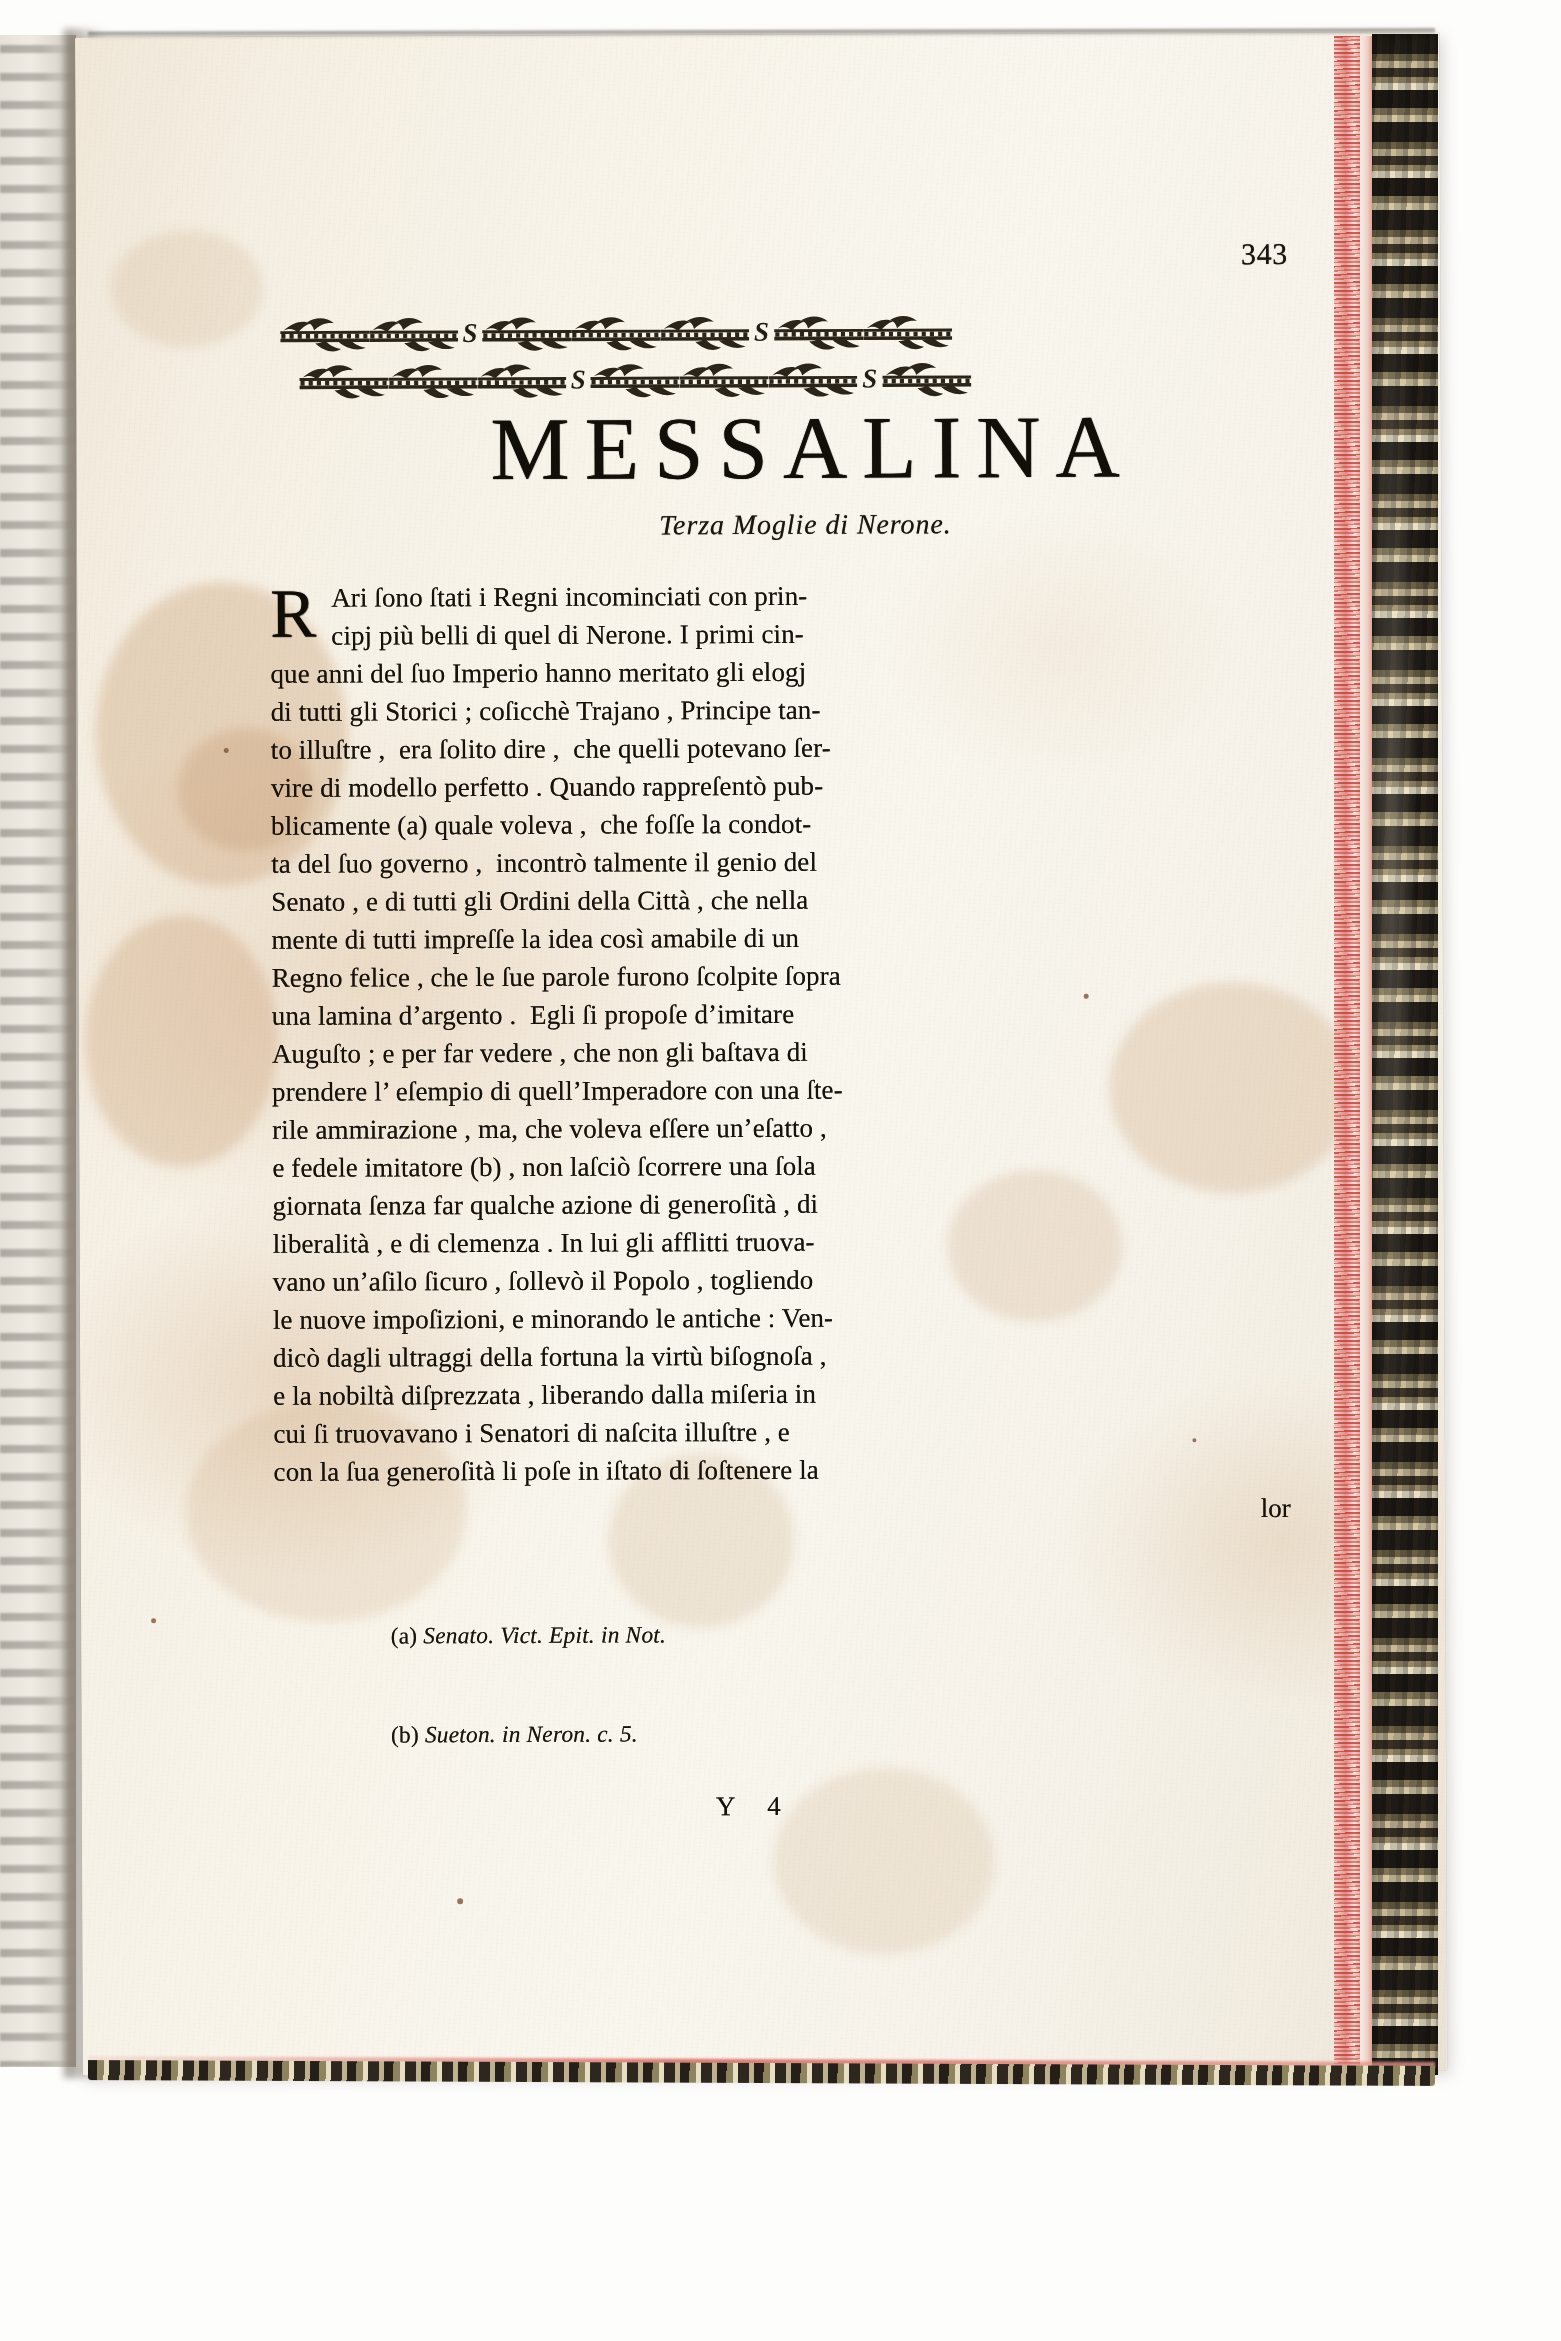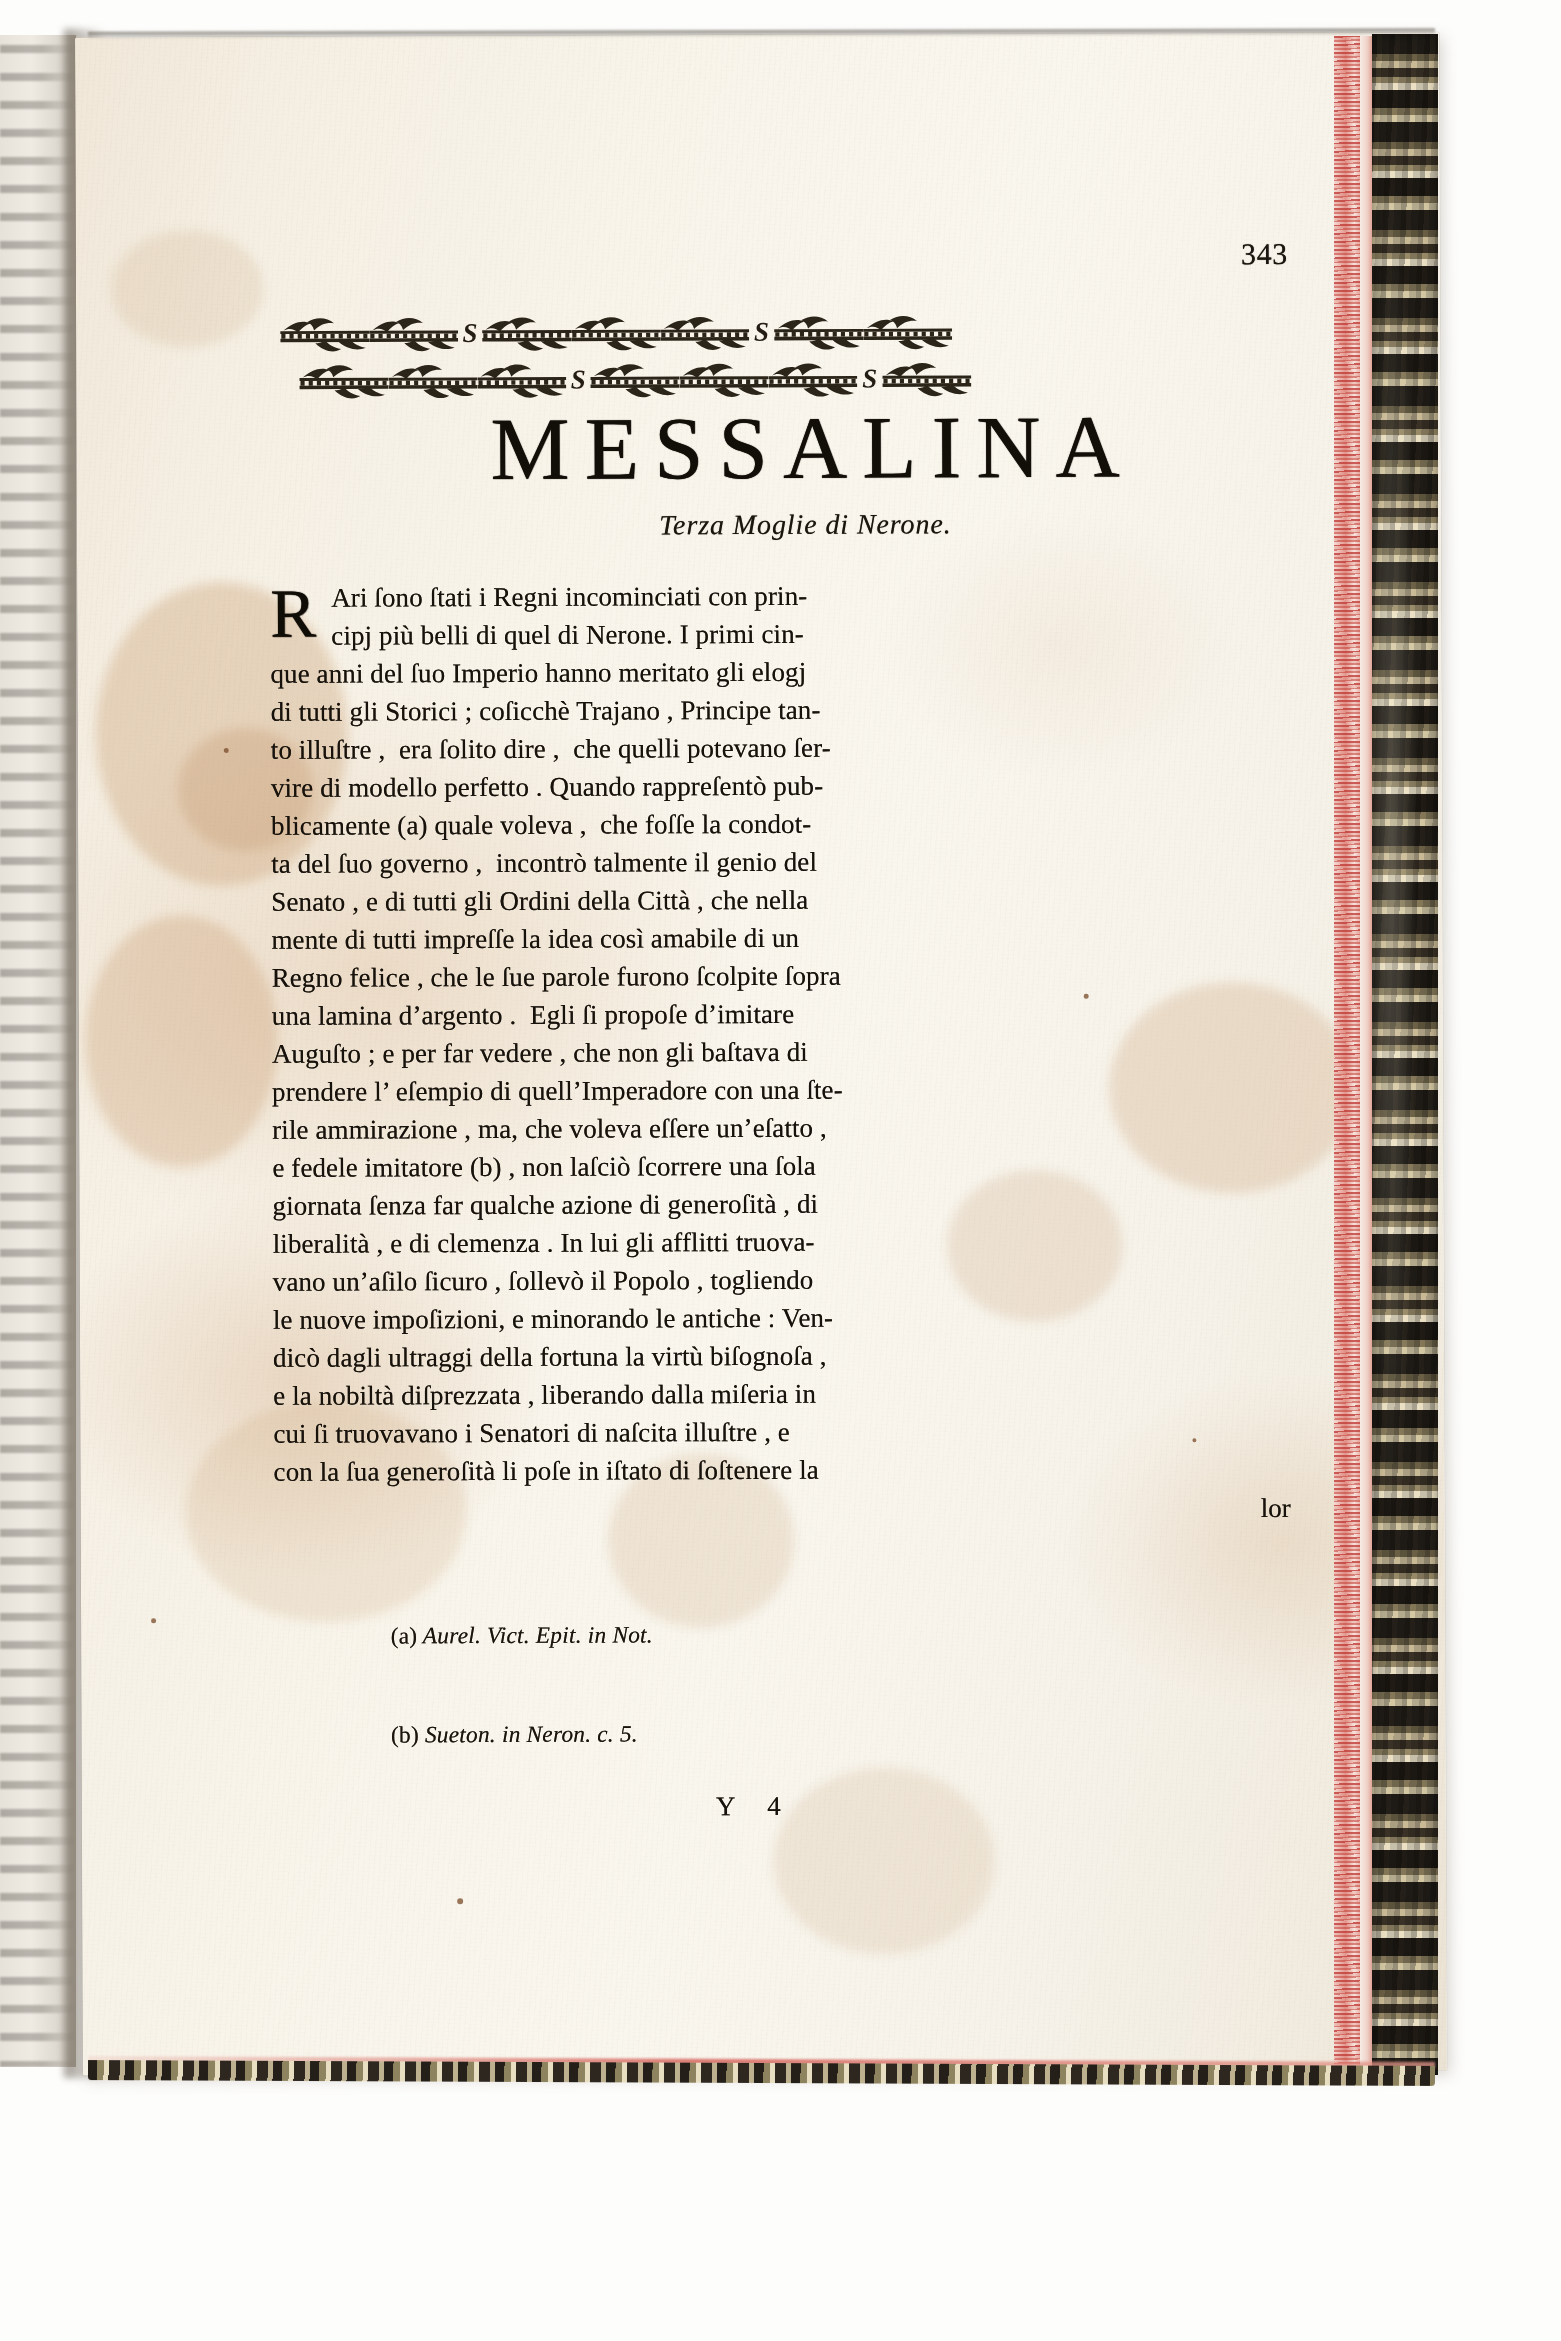--- a/index.html
+++ b/index.html
@@ -837,21 +837,21 @@
         <div class="bodyline">dicò dagli ultraggi della fortuna la virtù biſognoſa ,</div>
         <div class="bodyline">e la nobiltà diſprezzata , liberando dalla miſeria in</div>
         <div class="bodyline">cui ſi truovavano i Senatori di naſcita illuſtre , e</div>
         <div class="bodyline">con la ſua generoſità li poſe in iſtato di ſoſtenere la</div>
 
         <div class="catchword">lor</div>
       </div>
 
       <div class="notes">
         <div class="note">
-          <span class="marker">(a)</span><span> </span><span>Aurel. Vict. Epit. in Not.</span>
+          <span class="marker">(a)</span><span> </span><span>Senato. Vict. Epit. in Not.</span>
         </div>
         <div class="note">
           <span class="marker">(b)</span><span> </span><span>Sueton. in Neron. c. 5.</span>
         </div>
       </div>
 
       <div class="signature">Y  4</div>
 
     </div>
   </div>

